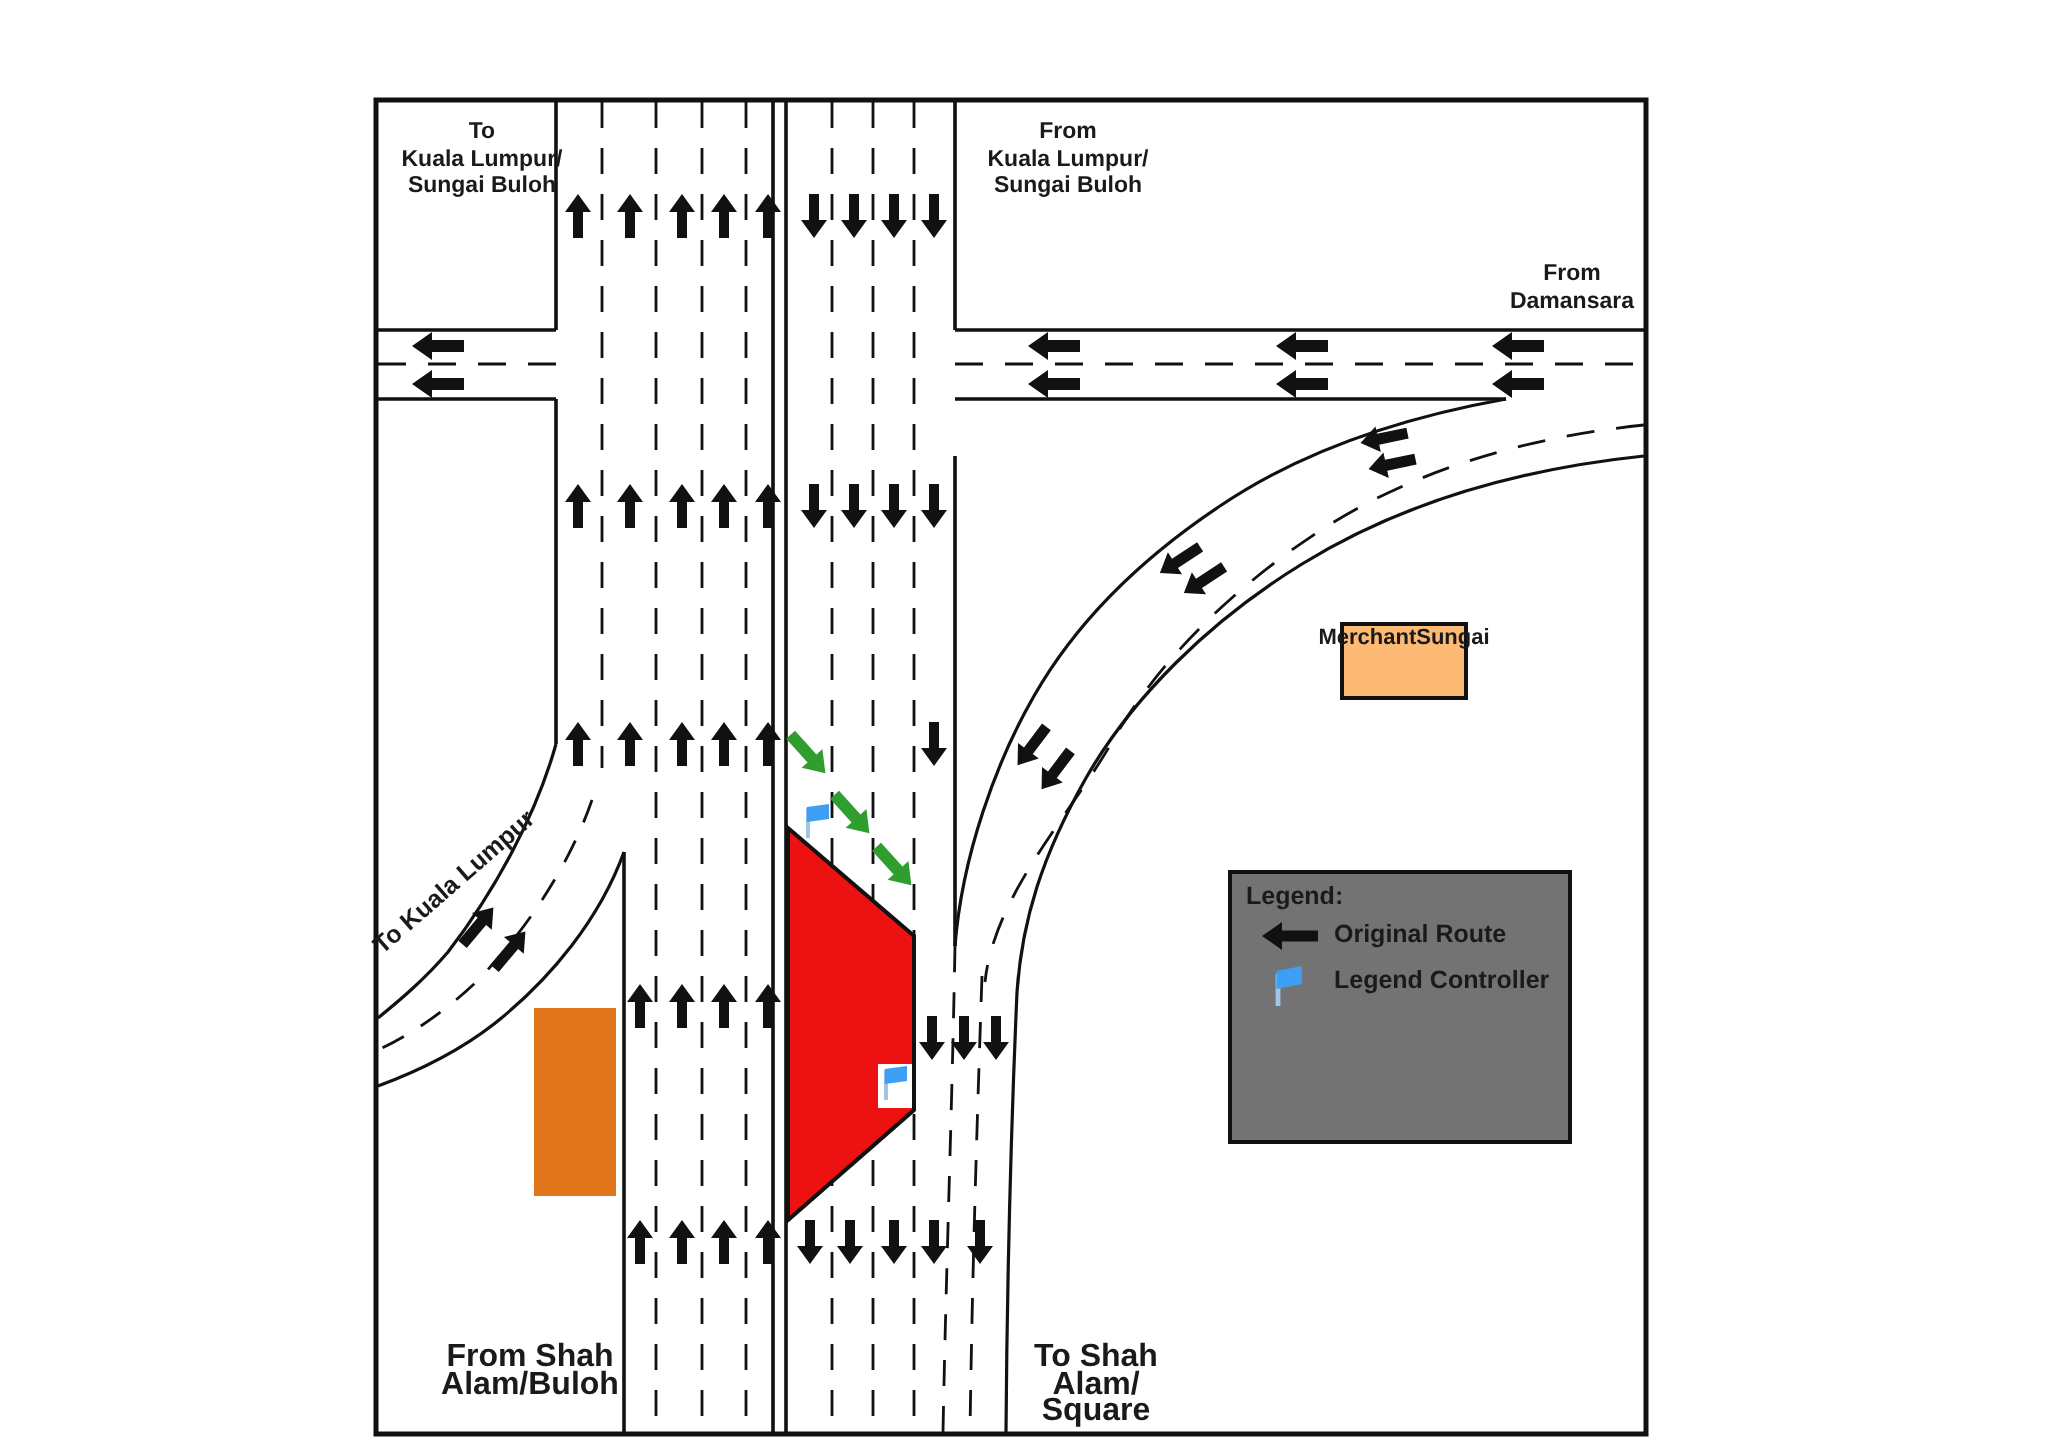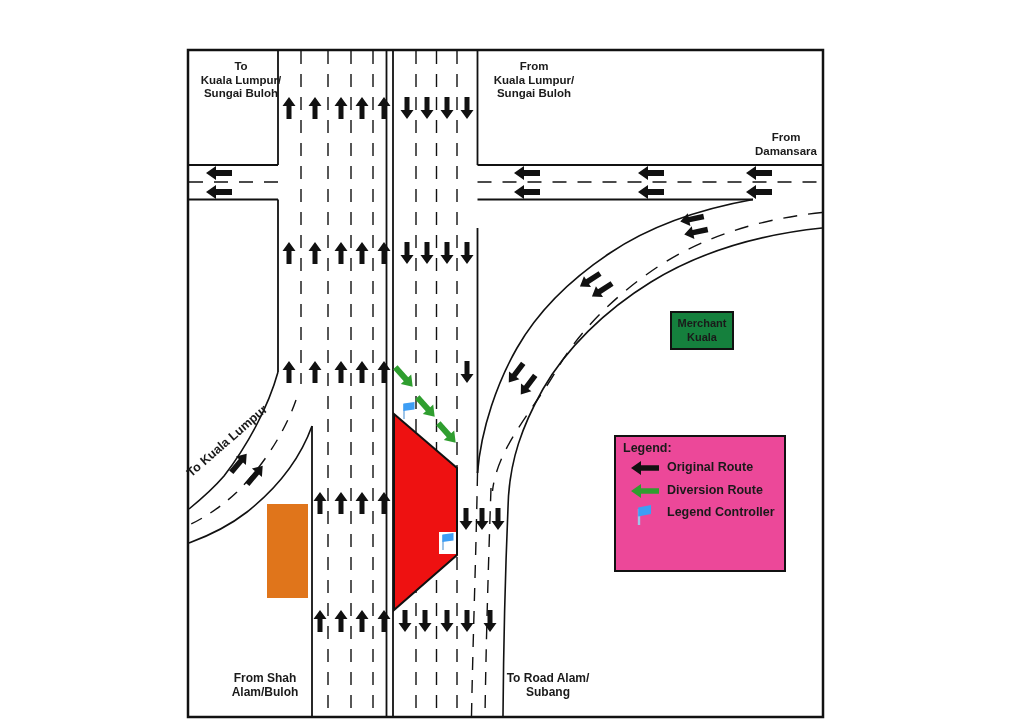--- a/index.html
+++ b/index.html
@@ -1,32 +1,32 @@
 <!DOCTYPE html>
 <html><head>
 <meta charset="utf-8">
 <style>
   html,body{margin:0;padding:0;background:#ffffff;}
   #stage{position:relative;width:1024px;height:724px;background:#ffffff;overflow:hidden;
          font-family:"Liberation Sans","DejaVu Sans",sans-serif;color:#1a1a1a;margin-top:36px;}
   .lbl{position:absolute;font-weight:700;color:#1a1a1a;text-align:center;}
   .lbl-sm{font-size:11.5px;line-height:13.5px;}
-  .lbl-md{font-size:12px;line-height:13.5px;}
+  .lbl-md{font-size:16px;line-height:13.5px;}
   #road-svg{position:absolute;left:0;top:0;}
   #nkve-label{position:absolute;left:279px;top:263px;width:200px;height:49px;
               font-size:18px;line-height:23px;font-weight:700;text-align:center;
               padding-top:2px;box-sizing:border-box;}
   #merchant-box{position:absolute;left:670px;top:275px;width:64px;height:39px;
-                border:2px solid #111;background:#15803d;box-sizing:border-box;
-                display:flex;flex-direction:column;justify-content:center;
+                border:2px solid #111;background:#fdba74;box-sizing:border-box;
+                display:flex;justify-content:center;
                 font-size:11px;line-height:13.5px;font-weight:700;text-align:center;}
   #to-kl-rot{position:absolute;left:163px;top:398px;width:128px;text-align:center;
              font-size:12.5px;font-weight:700;transform:rotate(-41deg);}
   #legend-box{position:absolute;left:614px;top:399px;width:172px;height:137px;
-              border:2.5px solid #111;background:#ec4899;box-sizing:border-box;
+              border:2.5px solid #111;background:#737373;box-sizing:border-box;
               padding:4px 4px 0 7px;}
   #legend-box .lg-title{font-size:12.5px;font-weight:700;margin-bottom:5px;}
   .lg-row{display:flex;align-items:flex-start;height:22.6px;}
   .lg-icon{width:44px;display:flex;justify-content:center;align-items:center;flex:0 0 44px;}
   .lg-label{font-size:12.5px;font-weight:700;white-space:nowrap;}
   .swatch{width:23px;height:15px;}
 </style>
 </head>
 <body>
 
@@ -166,55 +166,47 @@
   </div>
 
   <div class="lbl lbl-sm" style="left:744px;top:95px;width:84px;">
     <div>From</div>
     <div>Damansara</div>
   </div>
 
 
   <div id="merchant-box">
     <div>Merchant</div>
-    <div>Kuala</div>
+    <div>Sungai</div>
   </div>
 
   <div id="to-kl-rot">To Kuala Lumpur</div>
 
   <div class="lbl lbl-md" style="left:213px;top:636px;width:104px;">
     <div>From Shah</div>
     <div>Alam/Buloh</div>
   </div>
 
   <div class="lbl lbl-md" style="left:495px;top:636px;width:106px;">
-    <div>To Road Alam/</div>
-    <div>Subang</div>
+    <div>To Shah Alam/</div>
+    <div>Square</div>
   </div>
 
   <div id="legend-box">
     <div class="lg-title">Legend:</div>
 
     <div class="lg-row">
       <span class="lg-icon">
         <svg width="30" height="16" viewBox="-15 -8 30 16">
           <polygon points="-14,0 -4,-7 -4,-2.7 14,-2.7 14,2.7 -4,2.7 -4,7" fill="#111111"></polygon>
         </svg>
       </span>
       <span class="lg-label">Original Route</span>
     </div>
 
-    <div class="lg-row">
-      <span class="lg-icon">
-        <svg width="30" height="16" viewBox="-15 -8 30 16">
-          <polygon points="-14,0 -4,-7 -4,-2.7 14,-2.7 14,2.7 -4,2.7 -4,7" fill="#2F9E2F"></polygon>
-        </svg>
-      </span>
-      <span class="lg-label">Diversion Route</span>
-    </div>
 
 
 
     <div class="lg-row">
       <span class="lg-icon">
         <svg width="18" height="22" viewBox="0 0 18 22">
           <line x1="3" y1="4" x2="3" y2="20" stroke-width="2.4" stroke="#9FC5E8"></line>
           <polygon points="2.2,2.5 15,0 15,9 2.2,11.5" fill="#3D9EF5"></polygon>
         </svg>
       </span>

